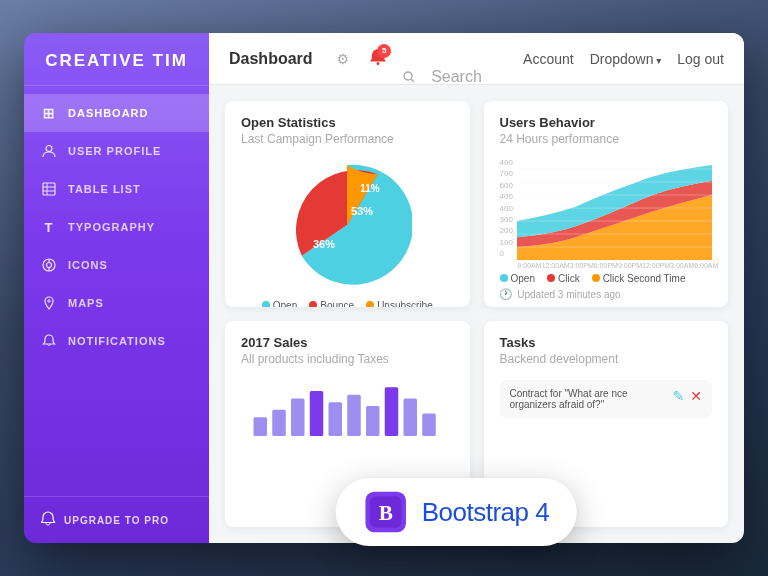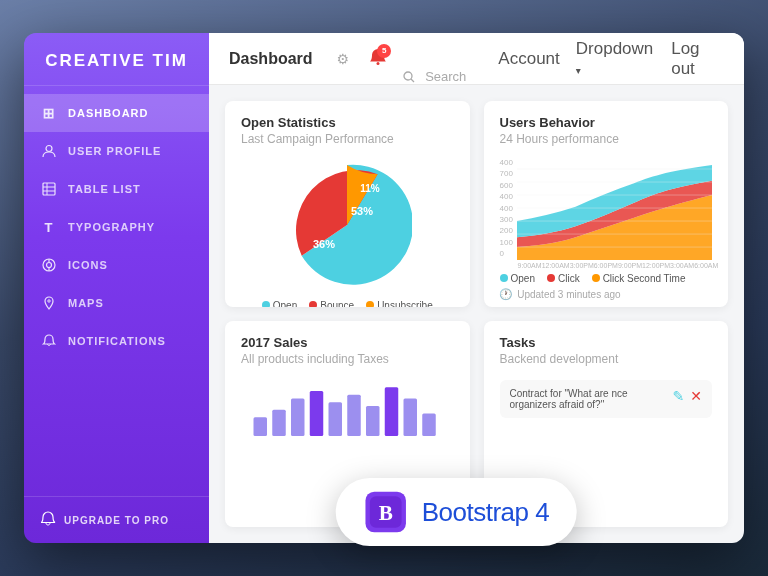--- a/index.html
+++ b/index.html
@@ -147,32 +147,32 @@
       height: 14px;
       border-radius: 50%;
       display: flex;
       align-items: center;
       justify-content: center;
       font-weight: 700;
     }
     .header-search {
       display: flex;
       align-items: center;
-      gap: 10px;
+      gap: 16px;
       color: #aaa;
-      font-size: 13px;
+      font-size: 16px;
       cursor: pointer;
       margin-top: 36px;
     }
     .header-spacer { flex: 1; }
     .header-nav {
       display: flex;
       gap: 16px;
       align-items: center;
-      font-size: 17px;
+      font-size: 14px;
       color: #555;
     }
     .header-nav span { cursor: pointer; }
     .header-nav .dropdown::after {
       content: ' ▾';
       font-size: 10px;
     }
     
     .content {
       flex: 1;

